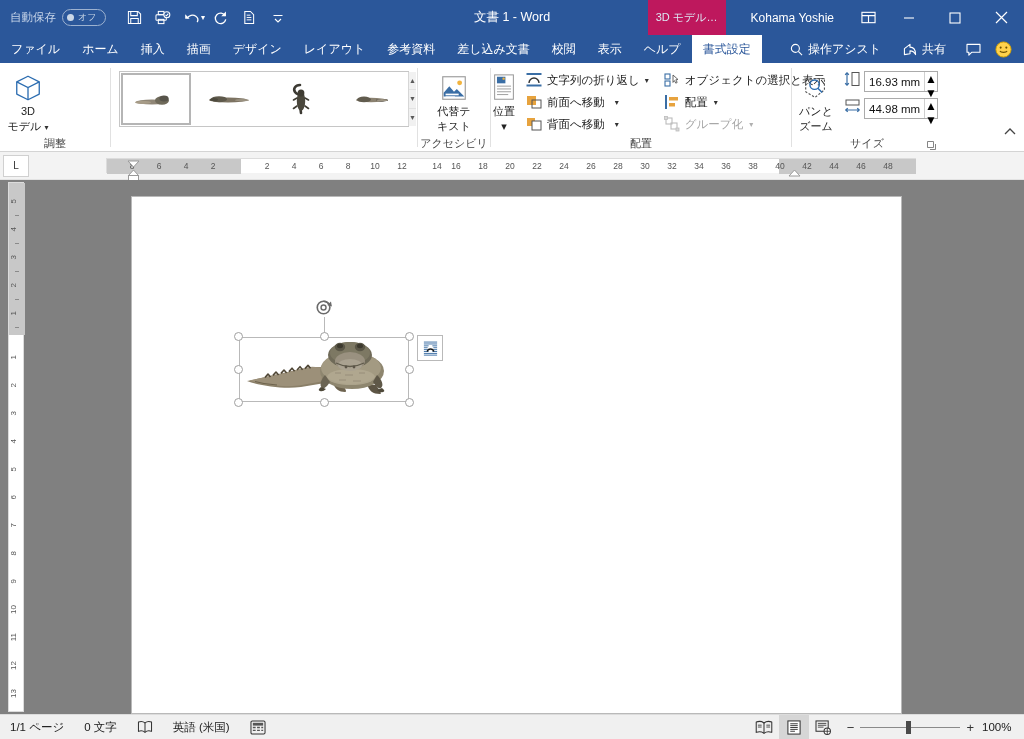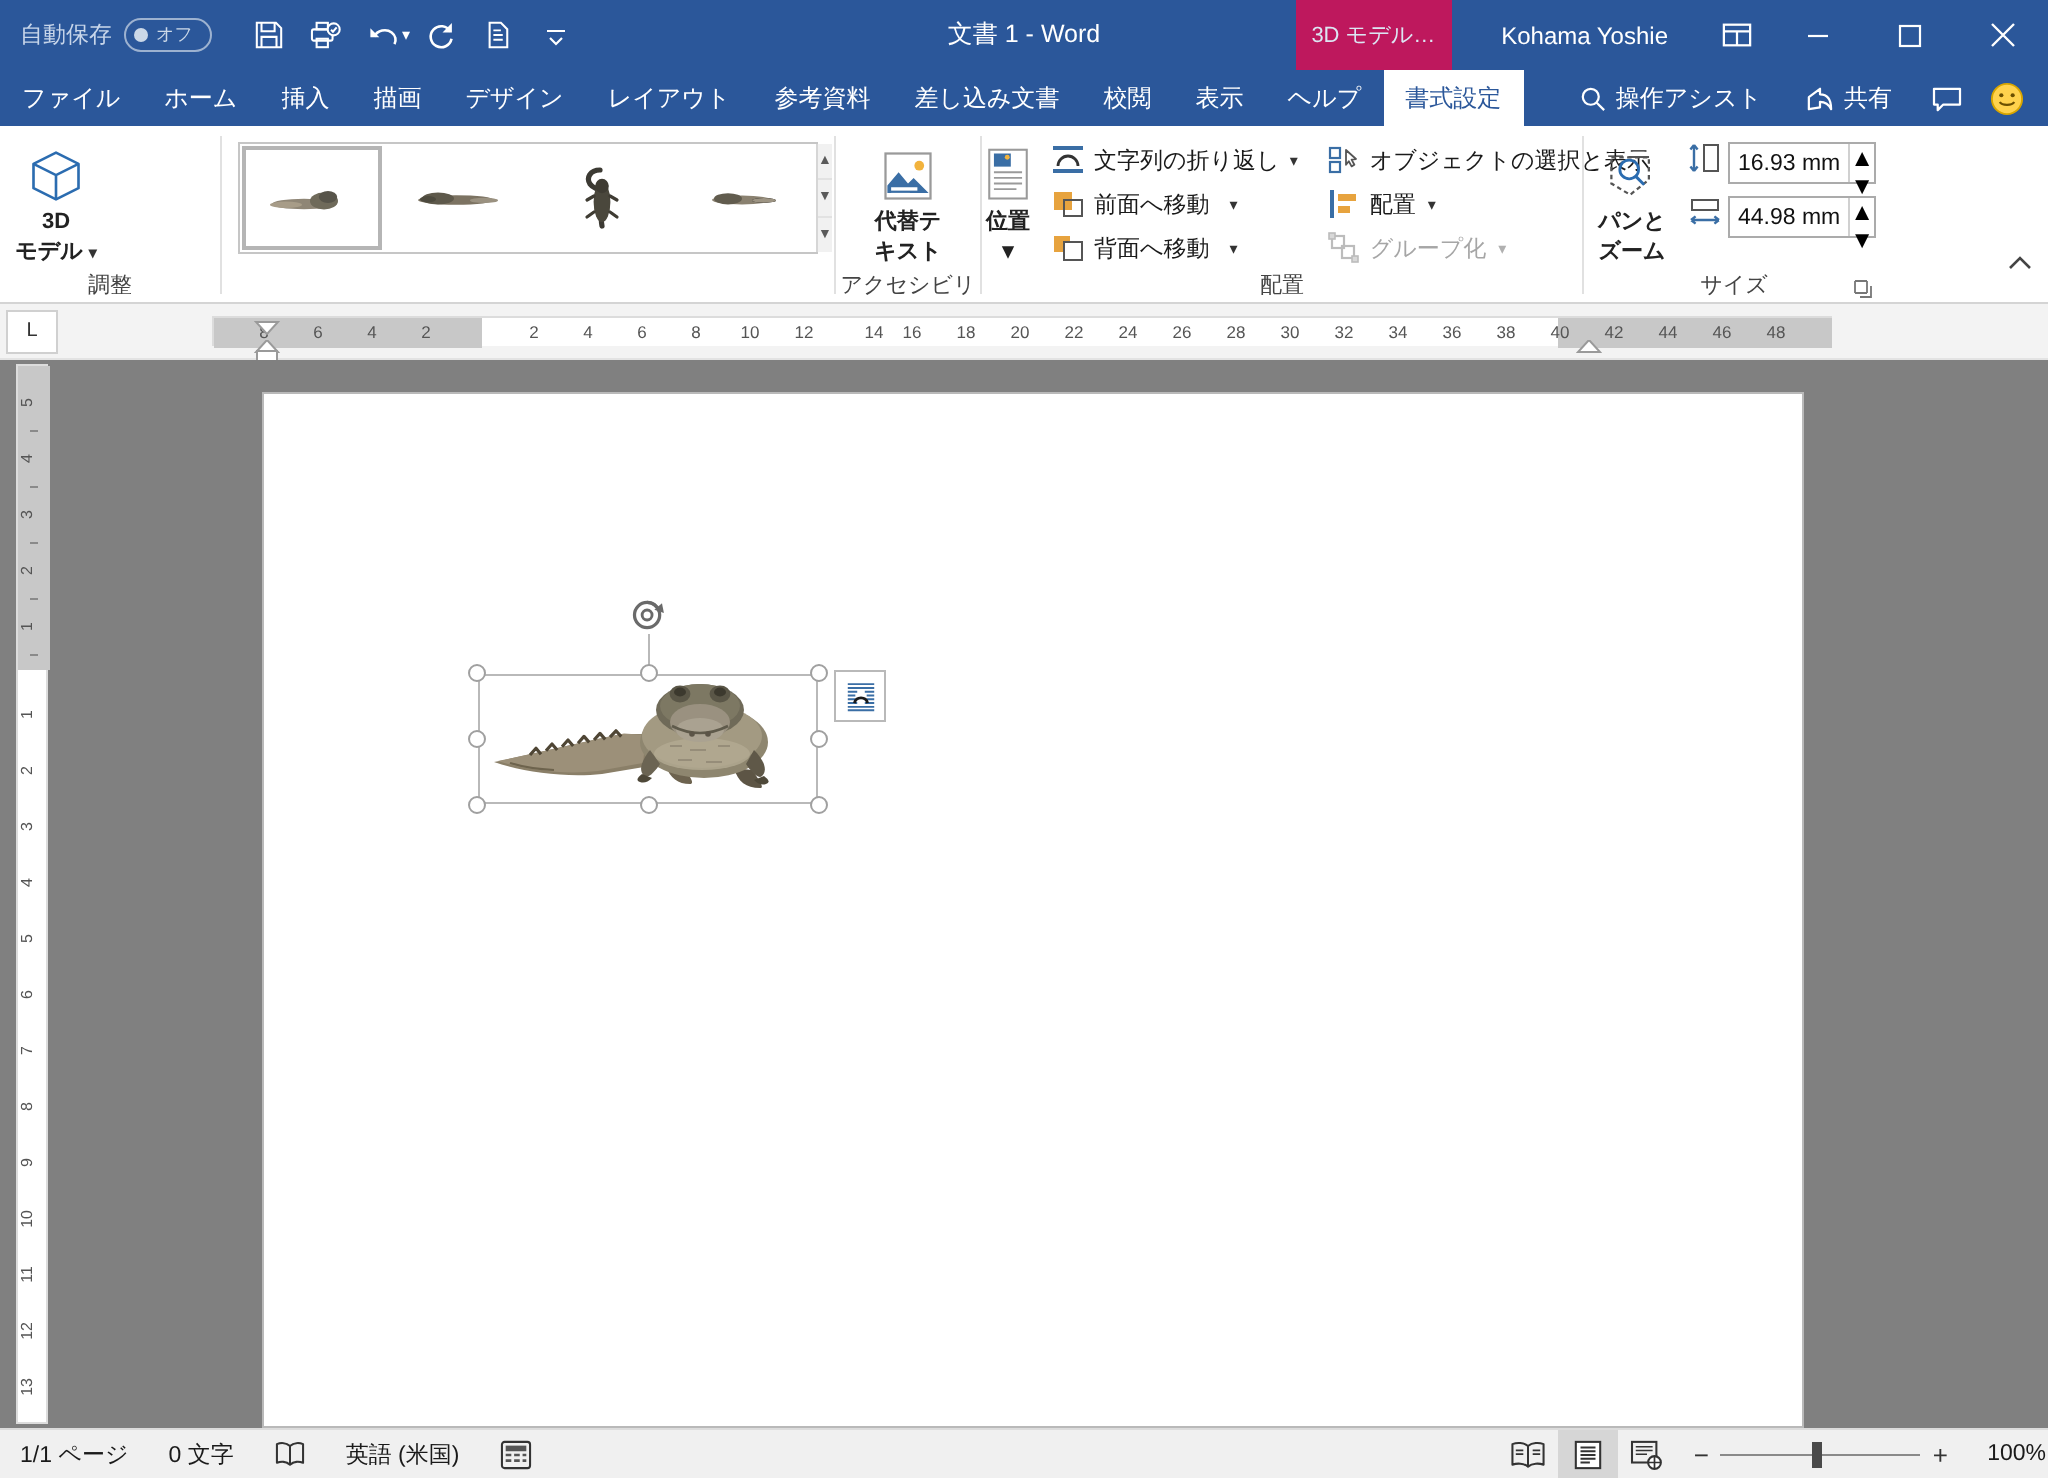--- a/index.html
+++ b/index.html
@@ -89,21 +89,21 @@
   .dlg-launcher {
     position:absolute; right:4px; bottom:1px; width:12px; height:12px;
     color:#666;
   }
 
   .bigbtn {
     width:56px; display:flex; flex-direction:column; align-items:center;
     padding-top:4px; cursor:default;
   }
   .bigbtn .ic { height:32px; display:flex; align-items:flex-end; justify-content:center; }
-  .bigbtn .lbl { font-size:11px; color:#222; text-align:center; line-height:12.5px; margin-top:2px;font-weight:bold; }
+  .bigbtn .lbl { font-size:11px; color:#222; text-align:center; line-height:12.5px; margin-top:2px; }
   .caret-dn { font-size:8px; color:#333; }
 
   
   .gallery {
     margin:4px 0 0 8px; border:1px solid #c6c6c6; background:#fff;
     width:290px; height:56px; display:flex; align-items:stretch;
   }
   .gal-items { flex:1; display:flex; align-items:center; }
   .gal-item {
     width:70px; height:52px; margin:1px; display:flex; align-items:center; justify-content:center;
@@ -214,21 +214,21 @@
   .sb-right { margin-left:auto; display:flex; align-items:center; }
   .view-btn {
     width:30px; height:25px; display:flex; align-items:center; justify-content:center; color:#333;
   }
   .view-btn.active { background:#d6d6d6; }
   .zoom-wrap { display:flex; align-items:center; gap:6px; padding:0 8px; }
   .zoom-track { width:100px; height:1px; background:#8a8a8a; position:relative; }
   .zoom-thumb {
     position:absolute; left:46px; top:-6px; width:5px; height:13px; background:#4a4a4a;
   }
-  .zoom-pct { width:42px; text-align:right; padding-right:1px; }
+  .zoom-pct { width:42px; padding-right:12px; }
   .pm { font-size:13px; color:#333; }
 </style>
 </head>
 <body>
 
 <div id="app">
 
   <div class="titlebar">
 
     <div class="autosave">

